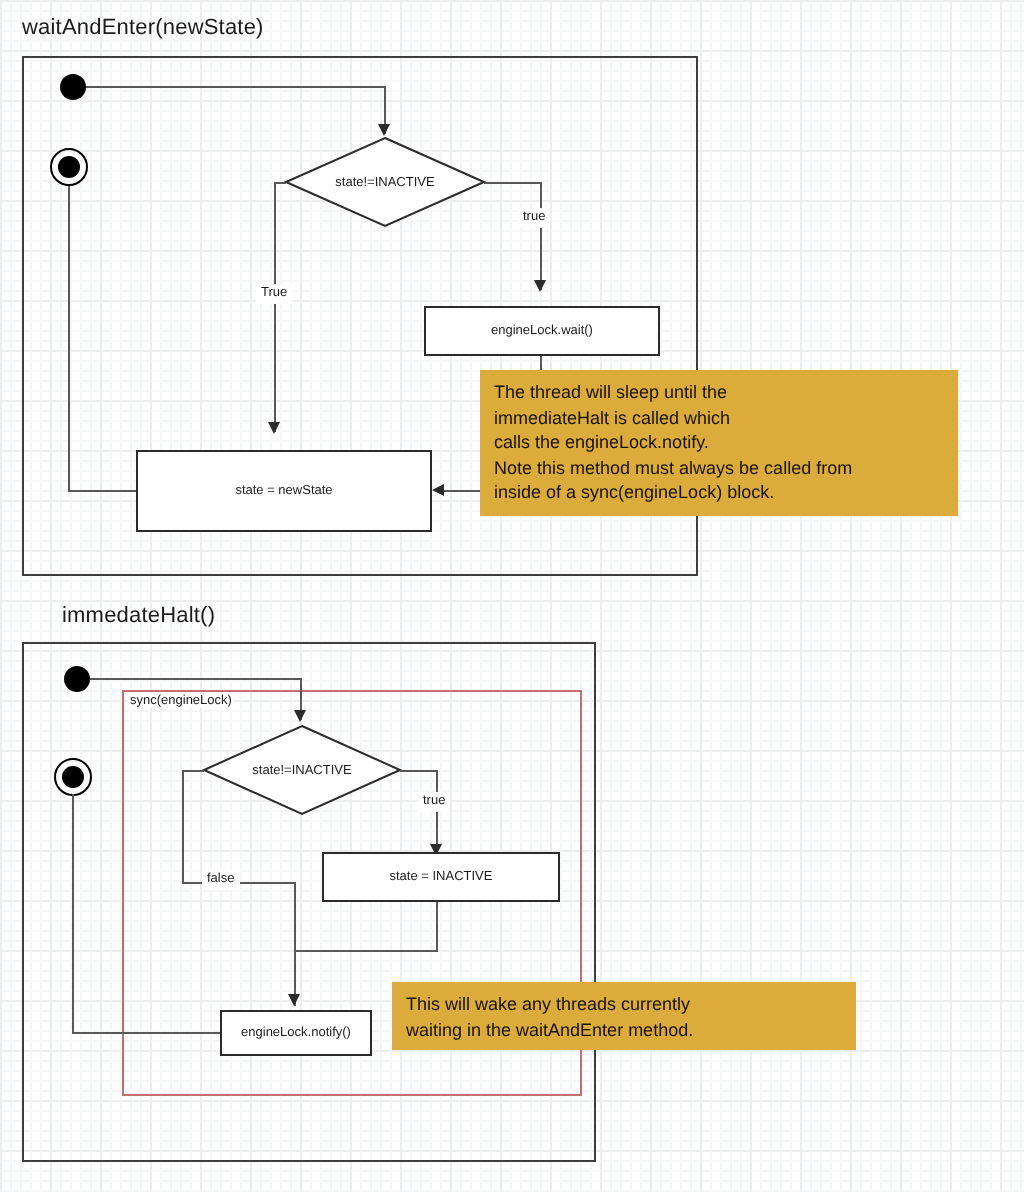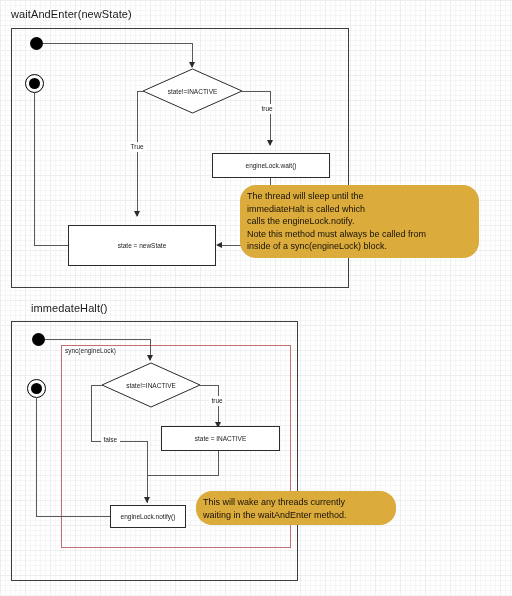--- a/index.html
+++ b/index.html
@@ -163,21 +163,20 @@
   
   .note {
     position: absolute;
     background: #dbab3b;
     color: #18120a;
     font-size: 9px;
     line-height: 12.6px;
     padding: 5px 7px;
     box-sizing: border-box;
     white-space: pre-line;
-    border-radius: 16px;
   }
 </style>
 </head>
 <body>
 
 <div id="canvas">
 
   <div class="section-title" style="left:11px; top:8px;">waitAndEnter(newState)</div>
 
   <div class="frame" style="left:11px; top:28px; width:338px; height:260px;"></div>
@@ -262,16 +261,16 @@
   <div class="arrow down" style="left:143.5px; top:497px;"></div>
 
   <div class="edge v" style="left:218px; top:451px; height:25px;"></div>
   <div class="edge h" style="left:147px; top:475px; width:72px;"></div>
 
   <div class="action" style="left:110px; top:505px; width:76px; height:23px;">engineLock.notify()</div>
 
   <div class="edge h" style="left:36px; top:516px; width:74px;"></div>
   <div class="edge v" style="left:36px; top:397px; height:120px;"></div>
 
-  <div class="note" style="left:196px; top:491px; width:200px; height:34px;">This will wake any threads currently
+  <div class="note" style="left:196px; top:491px; width:232px; height:34px;">This will wake any threads currently
 waiting in the waitAndEnter method.</div>
 
 </div>
 
 </body></html>

